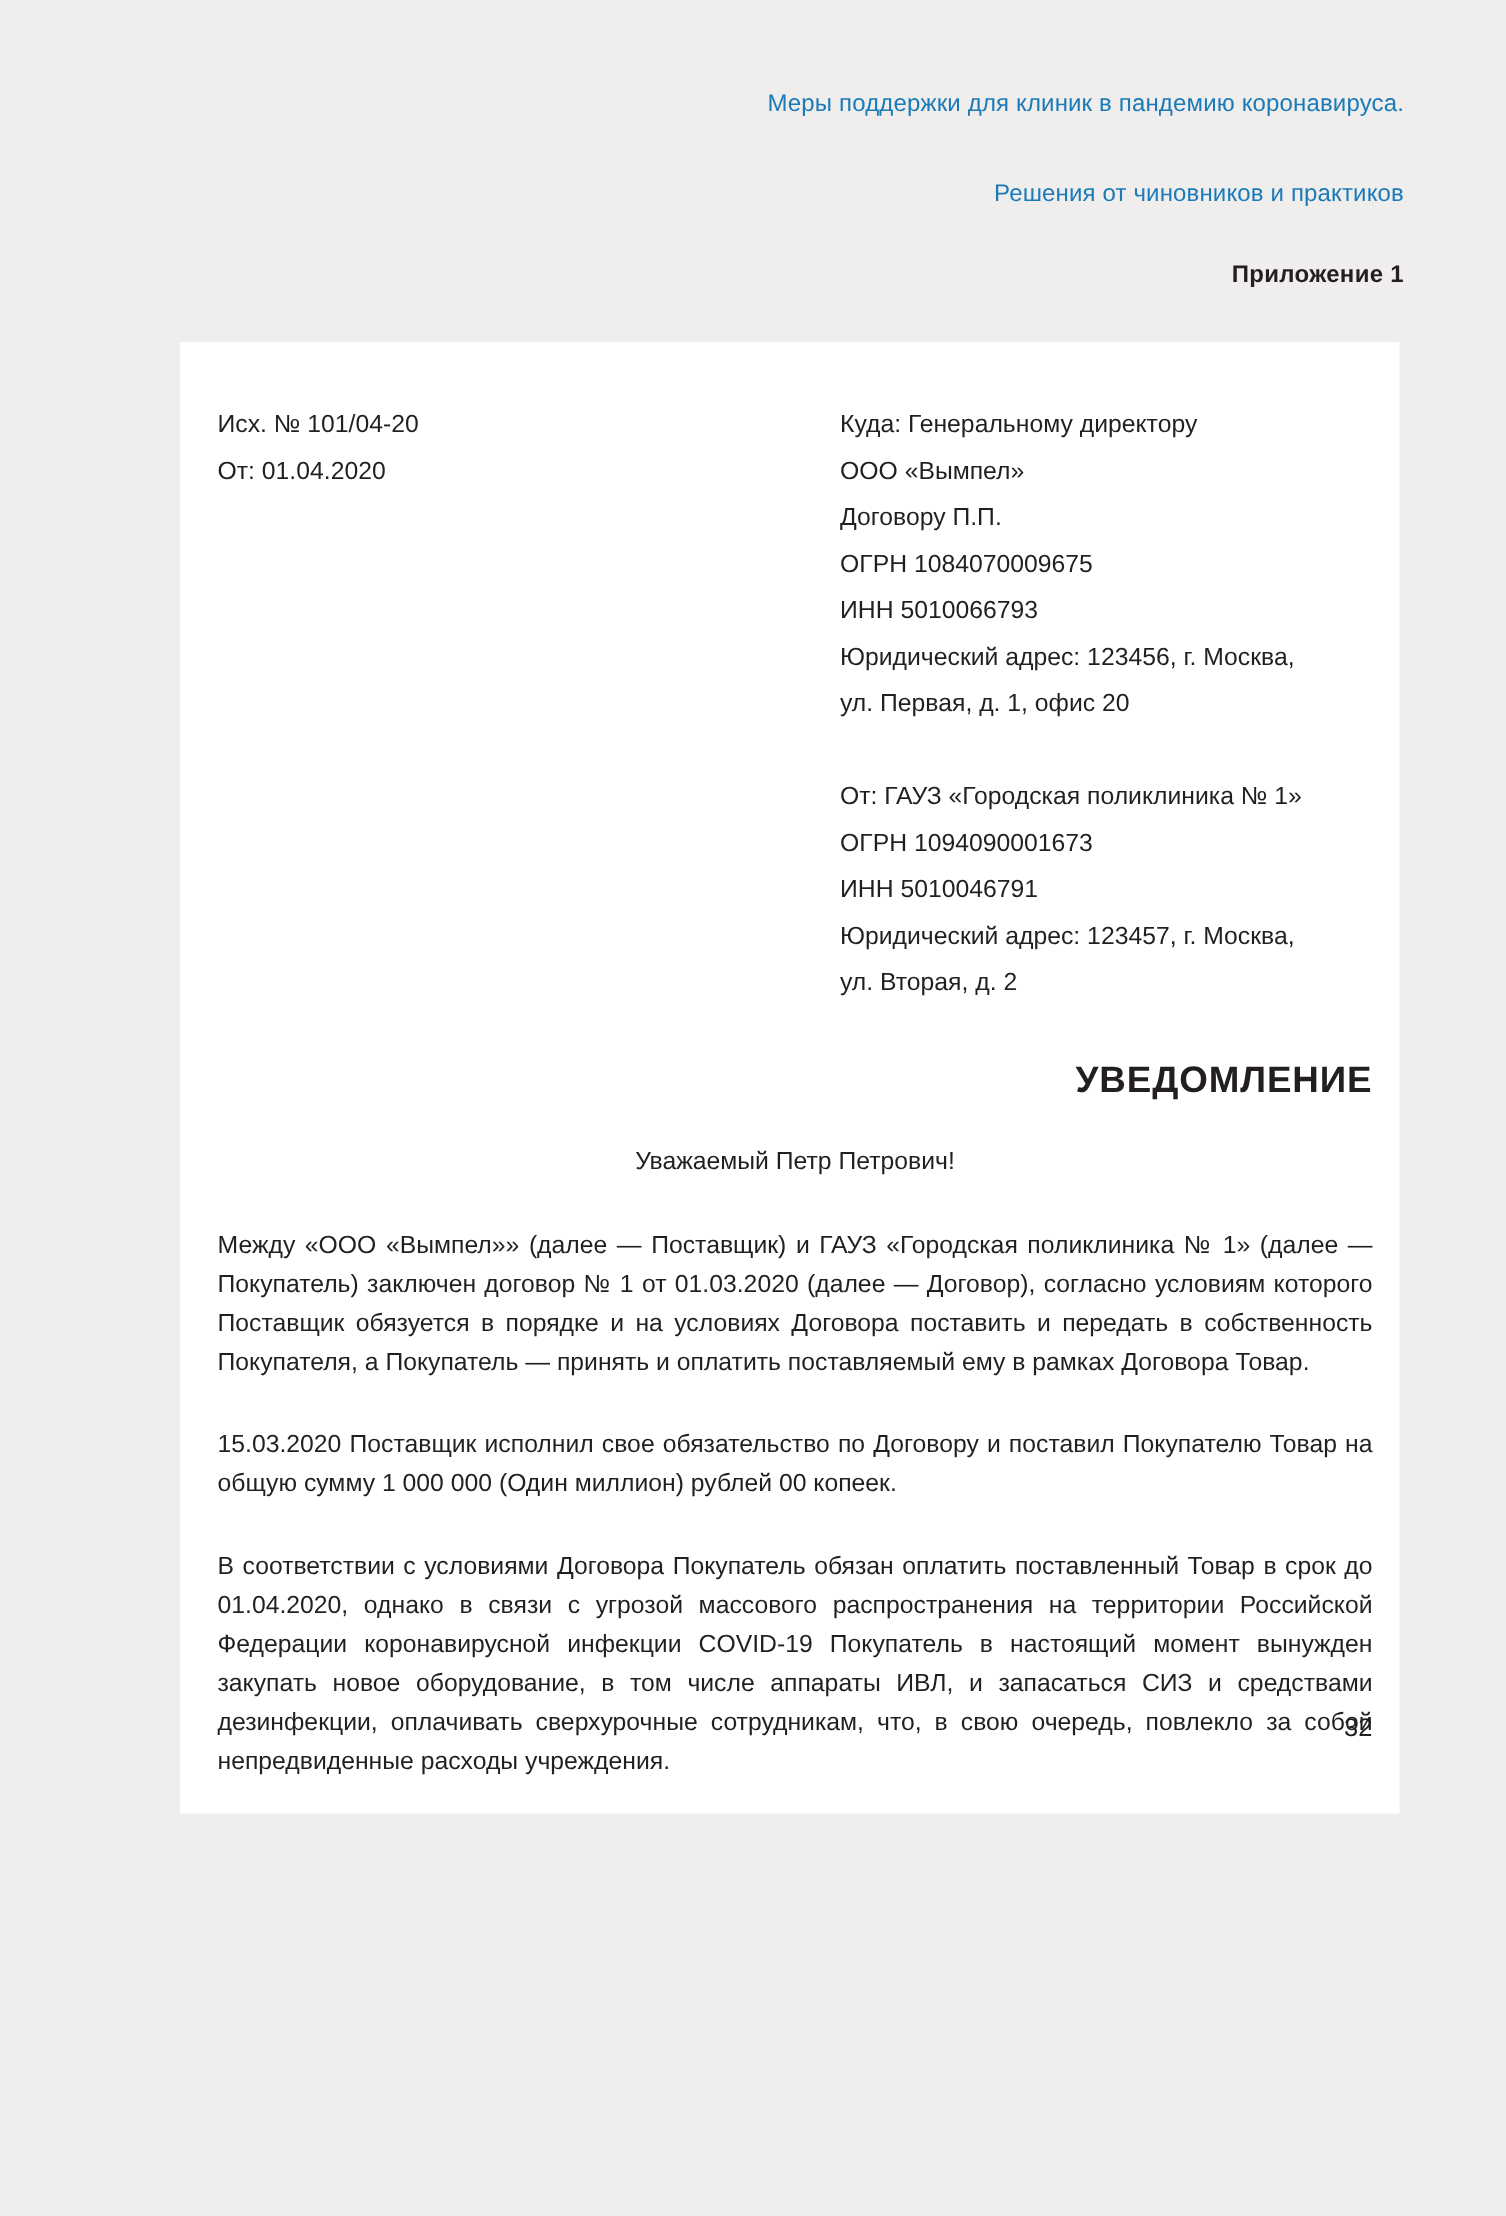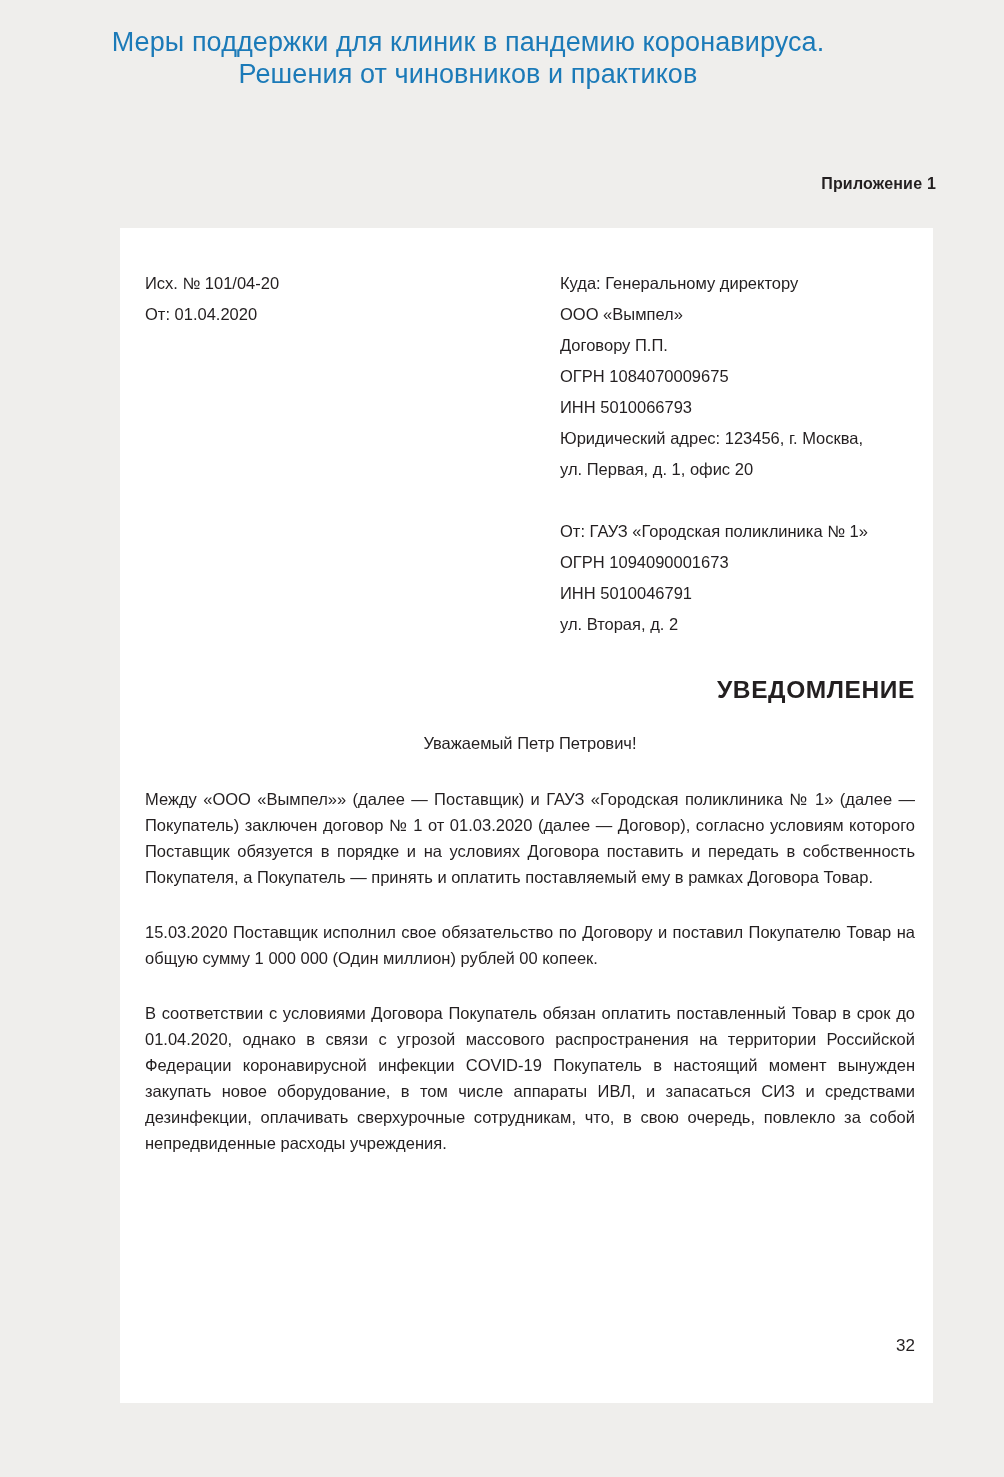--- a/index.html
+++ b/index.html
@@ -20,48 +20,49 @@
   
   .running-head {
     position: absolute;
     top: 0;
     left: 0;
     width: 1004px;
     padding-top: 26px;
     box-sizing: border-box;
   }
   .running-head-line {
-    text-align: center;
+    text-align: right;
     padding-right: 68px;
     color: #1b7ab8;
-    font-size: 27px;
+    font-size: 16px;
     line-height: 32px;
     letter-spacing: 0.1px;
     white-space: nowrap;
+    margin-top: 28px;
   }
 
   
   .appendix-label {
     position: absolute;
     top: 175px;
     right: 68px;
     font-size: 16px;
     font-weight: bold;
     letter-spacing: 0.2px;
     color: #231f20;
     margin-left: 12px;
   }
 
   
   .sheet {
     position: absolute;
     left: 120px;
     top: 228px;
     width: 813px;
-    height: 1175px;
+    height: 981px;
     background: #ffffff;
     box-sizing: border-box;
     padding: 0;
   }
 
   .sheet-inner {
     position: absolute;
     left: 25px;
     top: 40px;
     width: 770px;
@@ -160,20 +161,21 @@
           <div class="lh-line">Юридический адрес: 123456, г. Москва,</div>
           <div class="lh-line">ул. Первая, д. 1, офис 20</div>
         </div>
 
         <div class="lh-gap"></div>
 
         <div>
           <div class="lh-line">От: ГАУЗ «Городская поликлиника № 1»</div>
           <div class="lh-line">ОГРН 1094090001673</div>
           <div class="lh-line">ИНН 5010046791</div>
+          <div class="lh-line">Юридический адрес: 123457, г. Москва,</div>
           <div class="lh-line">ул. Вторая, д. 2</div>
         </div>
       </div>
     </div>
 
     <div class="doc-title">УВЕДОМЛЕНИЕ</div>
 
     <div class="greeting">Уважаемый Петр Петрович!</div>
 
     <div class="body-copy">

